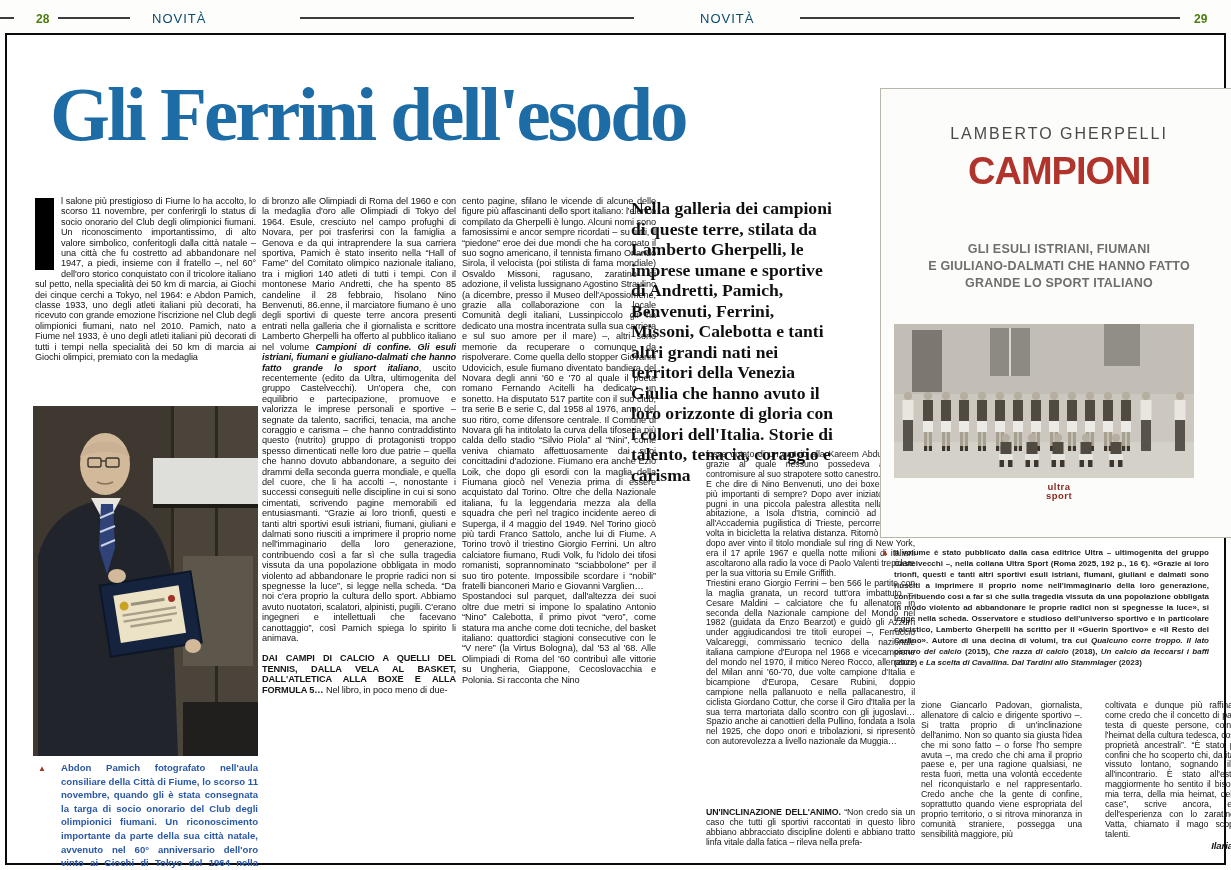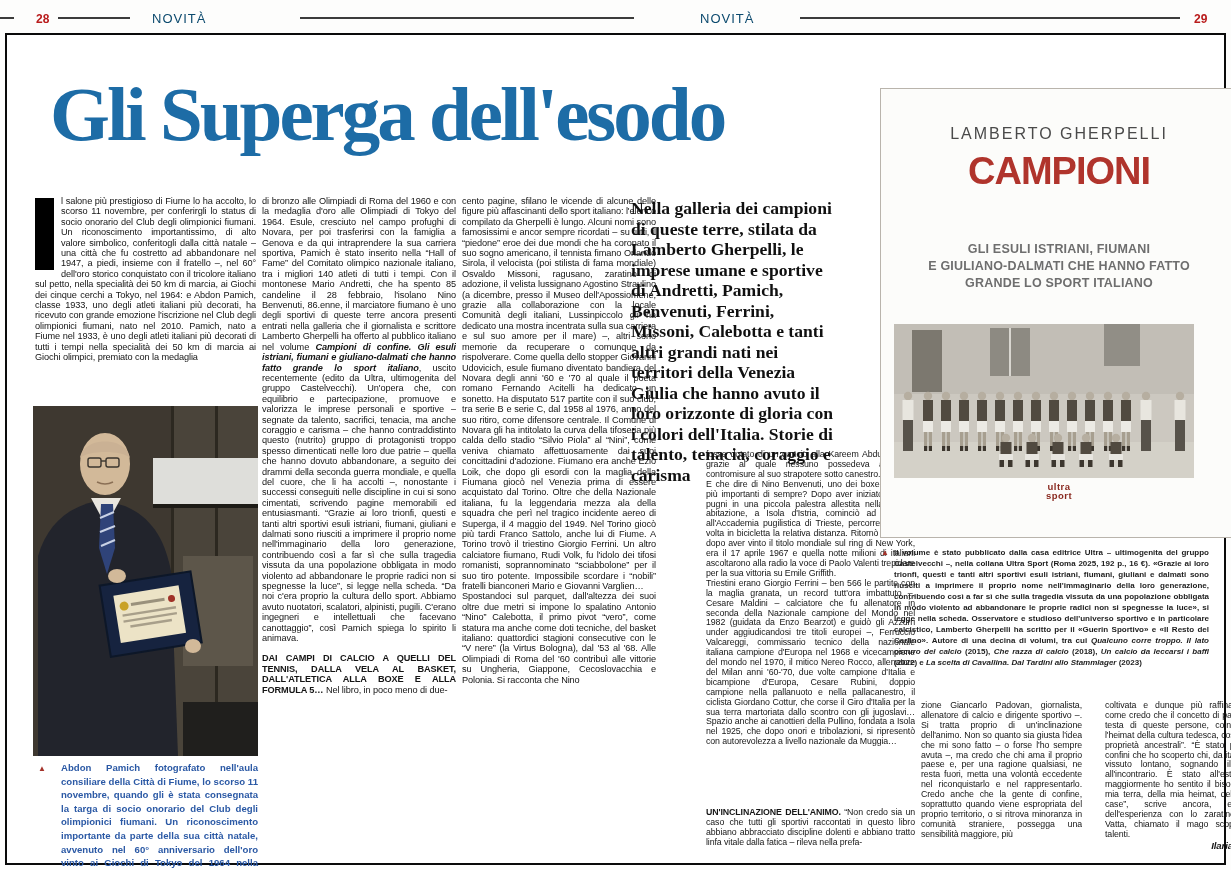--- a/index.html
+++ b/index.html
@@ -1,21 +1,21 @@
 <!DOCTYPE html>
 <html><head>
 <meta charset="utf-8">
 <style>
   * { margin:0; padding:0; box-sizing:border-box; }
   html,body { background:#ffffff; }
   .spread { position:relative; width:1231px; height:870px; background:#fdfdfc; overflow:hidden;
             font-family:"Liberation Sans", sans-serif; color:#161616; }
   .frame { position:absolute; left:5px; top:33px; width:1221px; height:832px; border:2px solid #0a0a0a; background:#fff; }
   .rule { position:absolute; height:2px; background:#3c3c3c; }
-  .pageno { position:absolute; top:12px; font-size:12px; font-weight:bold; color:#b91c1c; }
+  .pageno { position:absolute; top:12px; font-size:12px; font-weight:bold; color:#4d7c0f; }
   .section { position:absolute; top:11px; font-size:13px; letter-spacing:1px; color:#0c4a6e; }
   .headline { position:absolute; left:50px; top:76px; width:850px; font-family:"Liberation Serif", serif;
               font-weight:bold; font-size:77px; letter-spacing:-3px; color:#1d6ca6; line-height:1; }
   .col { position:absolute; text-align:justify; font-size:9.2px; line-height:10.4px;
          letter-spacing:-0.1px; color:#141414; overflow:hidden; }
   .col p { margin:0; }
   .dropcap { float:left; width:19px; height:72px; background:#000; color:#000; margin:2px 7px 1px 0;
              font-size:60px; overflow:hidden; }
   .b { font-weight:bold; }
   .bi { font-weight:bold; font-style:italic; }
@@ -53,21 +53,21 @@
   <span class="section" style="left:152px;">NOVITÀ</span>
   <div class="rule" style="left:300px;top:17px;width:318px;"></div>
 
   <div class="rule" style="left:618px;top:17px;width:16px;"></div>
   <span class="section" style="left:700px;">NOVITÀ</span>
   <div class="rule" style="left:800px;top:17px;width:380px;"></div>
   <span class="pageno" style="left:1194px;">29</span>
 
   <div class="frame"></div>
 
-  <h1 class="headline">Gli Superga dell'esodo</h1>
+  <h1 class="headline">Gli Ferrini dell'esodo</h1>
 
   <div class="col" style="left:35px;top:196px;width:221px;height:198px;">
     <p>
       <span class="dropcap">I</span><span>l salone più prestigioso di Fiume lo ha accolto, lo scorso 11 novembre, per conferirgli lo status di socio onorario del Club degli olimpionici fiumani. Un riconoscimento importantissimo, di alto valore simbolico, conferitogli dalla città natale – una città che fu costretto ad abbandonare nel 1947, a piedi, insieme con il fratello –, nel 60° dell'oro storico conquistato con il tricolore italiano sul petto, nella specialità dei 50 km di marcia, ai Giochi dei cinque cerchi a Tokyo, nel 1964: e Abdon Pamich, classe 1933, uno degli atleti italiani più decorati, ha ricevuto con grande emozione l'iscrizione nel Club degli olimpionici fiumani, nato nel 2010. Pamich, nato a Fiume nel 1933, è uno degli atleti italiani più decorati di tutti i tempi nella specialità dei 50 km di marcia ai Giochi olimpici, premiato con la medaglia</span>
     </p>
   </div>
 
   <div class="photo" style="left:33px;top:406px;width:225px;height:350px;">
     <svg width="225" height="350" viewBox="0 0 225 350">
       <rect x="0" y="0" width="225" height="350" fill="#3e3830"></rect>

